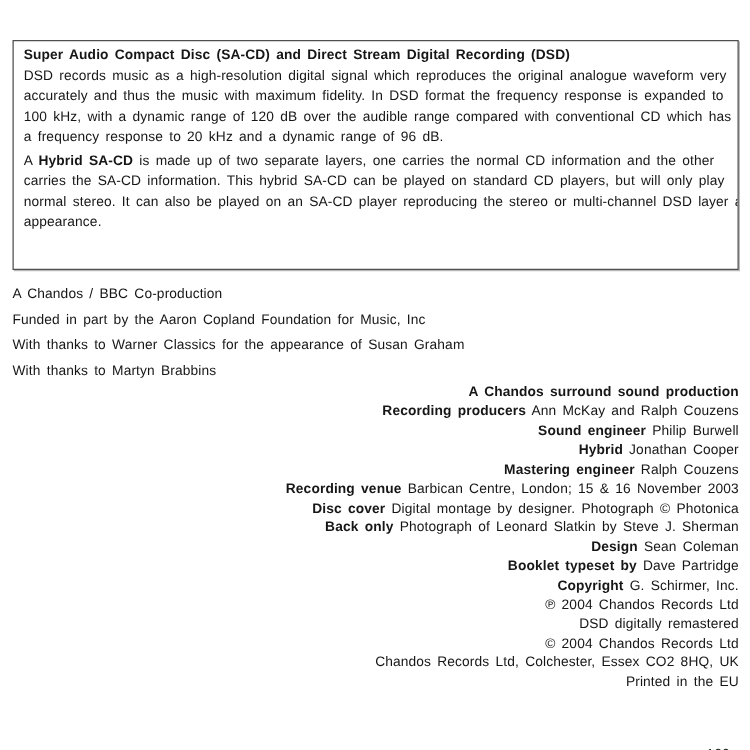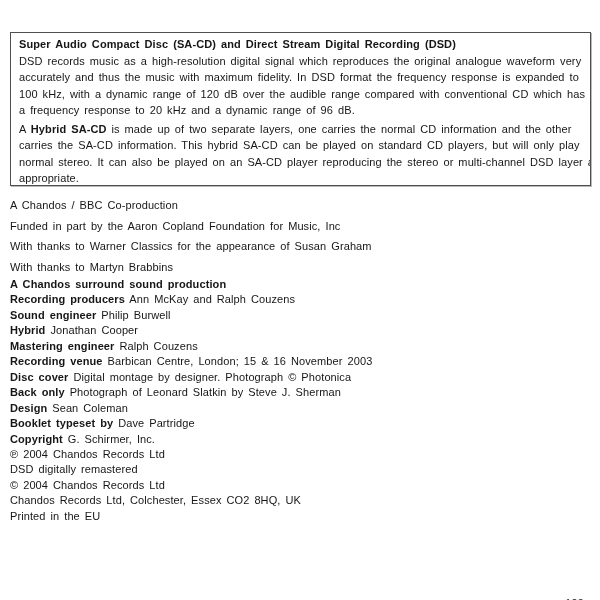--- a/index.html
+++ b/index.html
@@ -23,36 +23,36 @@
     padding: 0 9px 0 10px;
     word-spacing: 1.8px;
     letter-spacing: 0.1px;
     background: #ffffff;
   }
   .info-box {
     margin-top: 32px;
     border: 1px solid #4f4f4f;
     box-shadow: 1px 1px 0 #b9b9b9;
     box-sizing: border-box;
-    height: 154px;
+    height: 184px;
     padding: 3px 8px 0 8px;
     overflow: hidden;
     background: #ffffff;
   }
   .ibox-para + .ibox-para { margin-top: 2px; }
   .ibox-line {
     line-height: 16.5px;
     white-space: nowrap;
   }
   .acks { margin-top: 9px; }
   .ack-line {
     line-height: 20.5px;
     white-space: nowrap;
   }
-  .credits { margin-top: 0; }
+  .credits { margin-top: 0; text-align: right; }
   .credit-line {
     line-height: 15.45px;
     white-space: nowrap;
   }
   .b { font-weight: bold; }
   .page-number {
     position: absolute;
     top: 565px;
     right: 16px;
     font-size: 10.5px;
@@ -69,21 +69,21 @@
         <div class="ibox-line"><span class="b">Super Audio Compact Disc (SA-CD) and Direct Stream Digital Recording (DSD)</span></div>
         <div class="ibox-line"><span>DSD records music as a high-resolution digital signal which reproduces the original analogue waveform very</span></div>
         <div class="ibox-line"><span>accurately and thus the music with maximum fidelity. In DSD format the frequency response is expanded to</span></div>
         <div class="ibox-line"><span>100 kHz, with a dynamic range of 120 dB over the audible range compared with conventional CD which has</span></div>
         <div class="ibox-line"><span>a frequency response to 20 kHz and a dynamic range of 96 dB.</span></div>
       </div>
       <div class="ibox-para">
         <div class="ibox-line"><span>A </span><span class="b">Hybrid SA-CD</span><span> is made up of two separate layers, one carries the normal CD information and the other</span></div>
         <div class="ibox-line"><span>carries the SA-CD information. This hybrid SA-CD can be played on standard CD players, but will only play</span></div>
         <div class="ibox-line"><span>normal stereo. It can also be played on an SA-CD player reproducing the stereo or multi-channel DSD layer as</span></div>
-        <div class="ibox-line"><span>appropriate.</span></div>
+        <div class="ibox-line"><span>appearance.</span></div>
       </div>
     </div>
   <div class="acks" id="acks">
       <div class="ack-line"><span>A Chandos / BBC Co-production</span></div>
       <div class="ack-line"><span>Funded in part by the Aaron Copland Foundation for Music, Inc</span></div>
       <div class="ack-line"><span>With thanks to Warner Classics for the appearance of Susan Graham</span></div>
       <div class="ack-line"><span>With thanks to Martyn Brabbins</span></div>
     </div>
   <div class="credits" id="credits">
       <div class="credit-line"><span class="b">A Chandos surround sound production</span></div>

